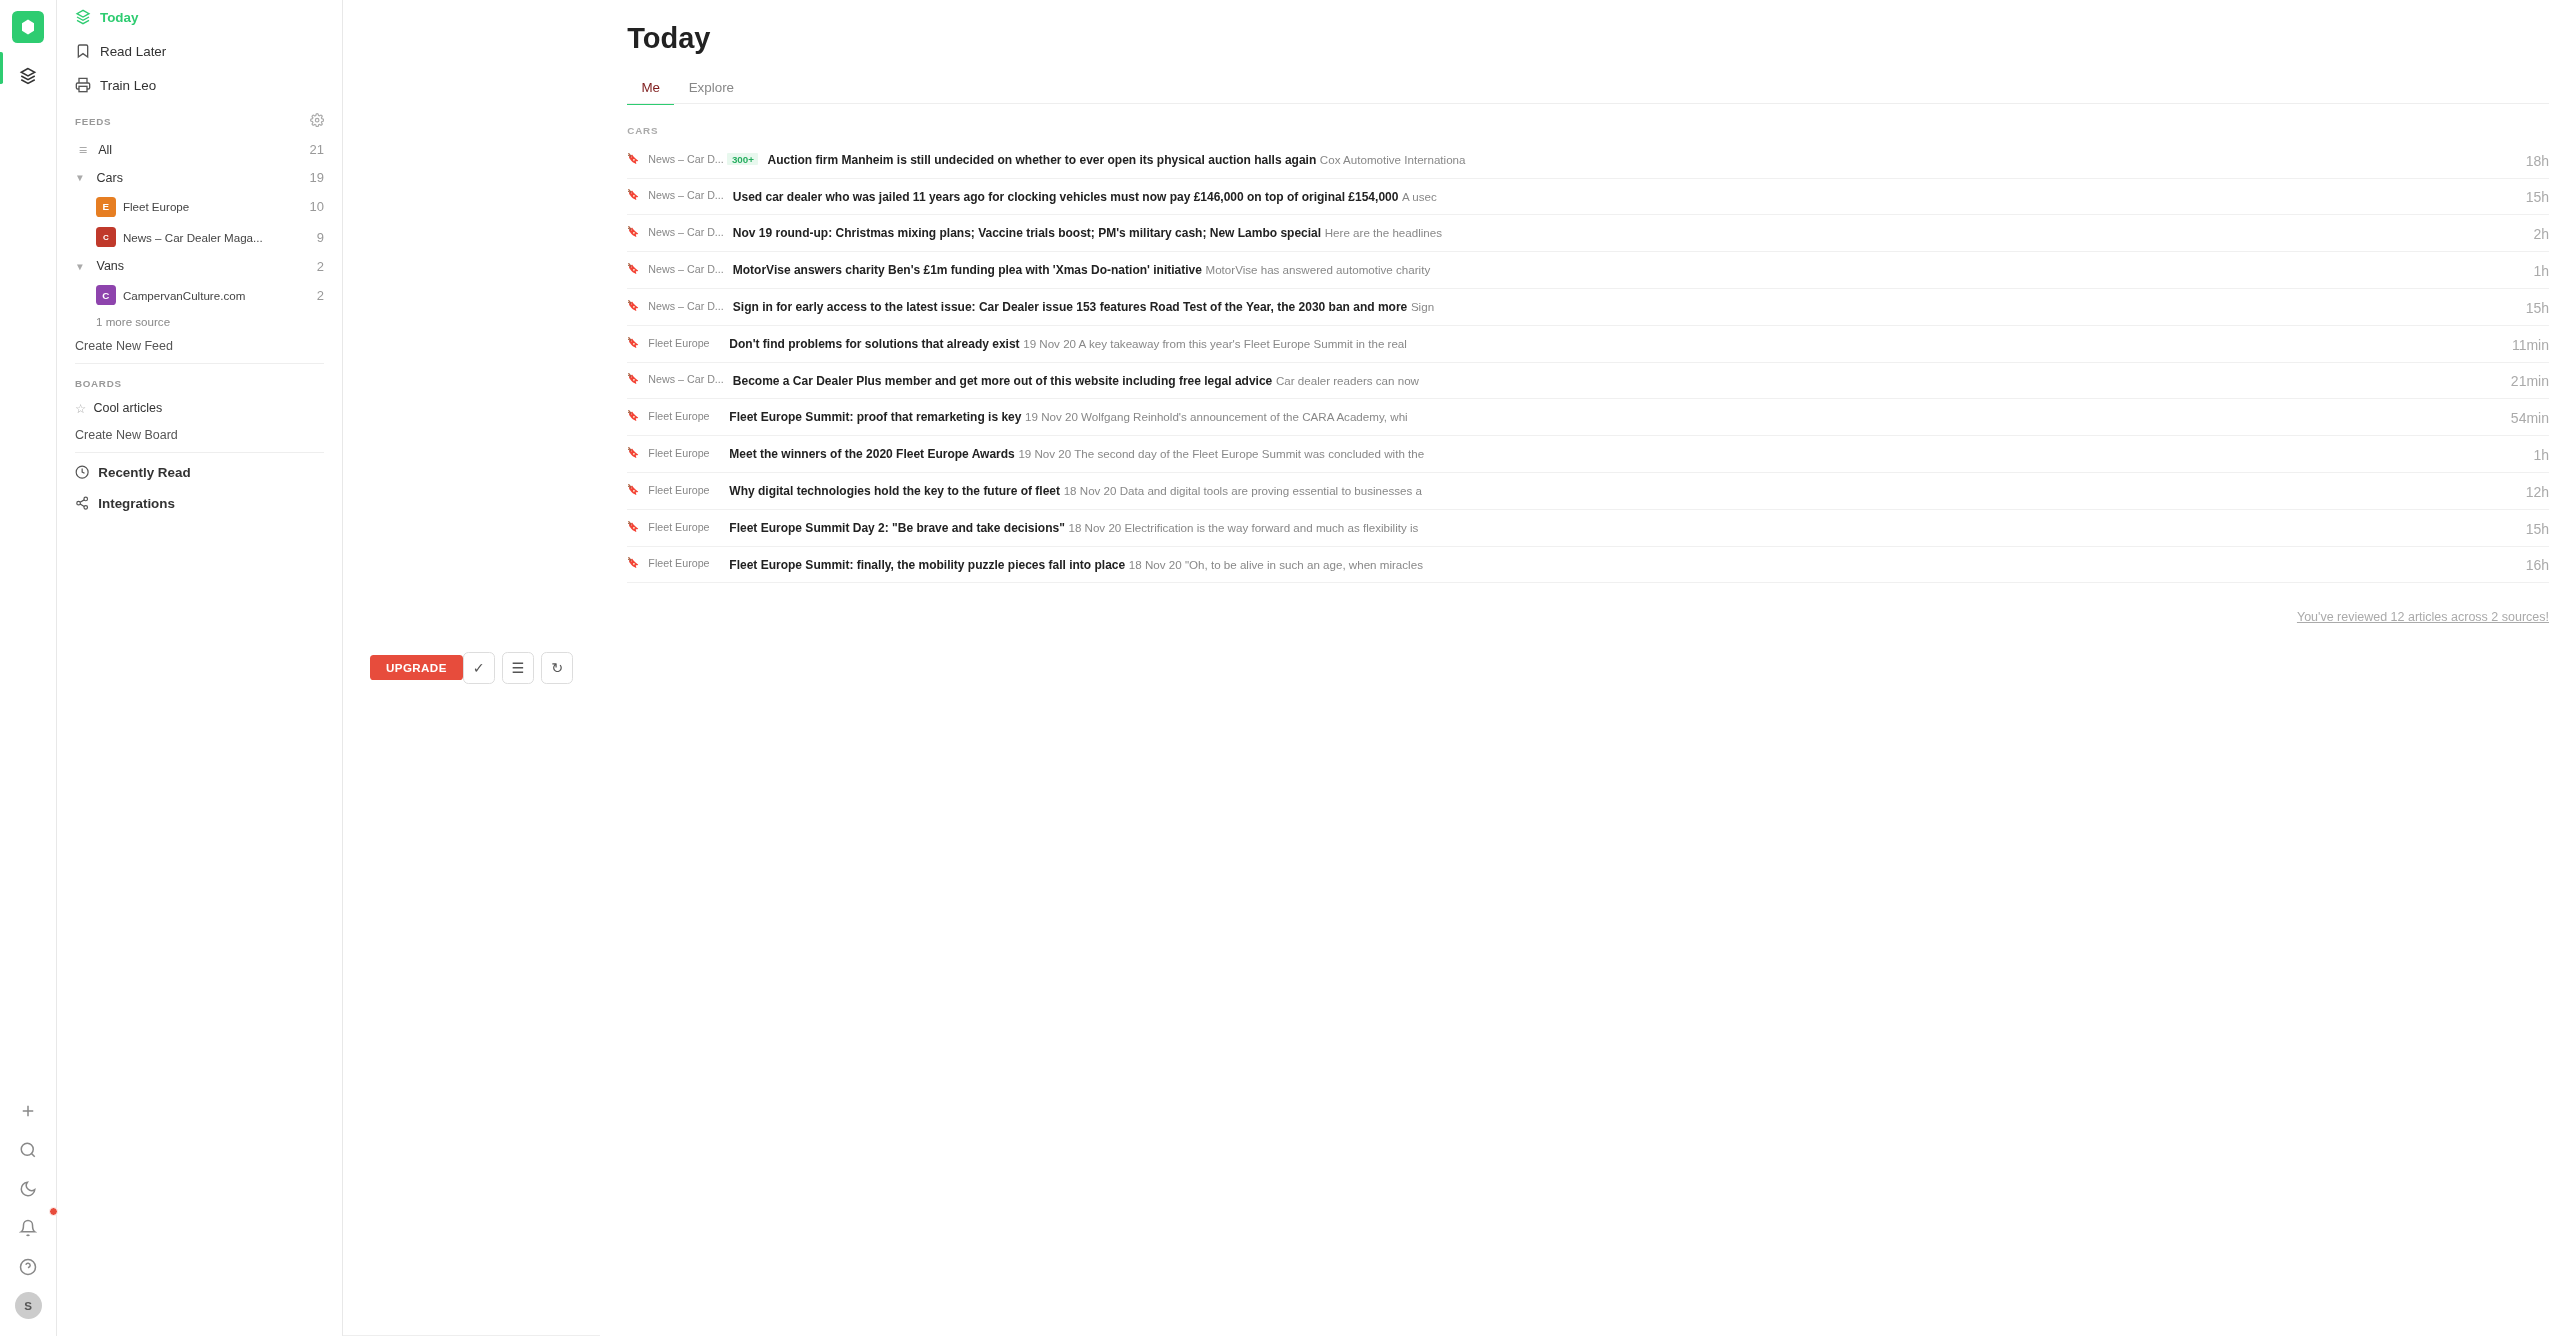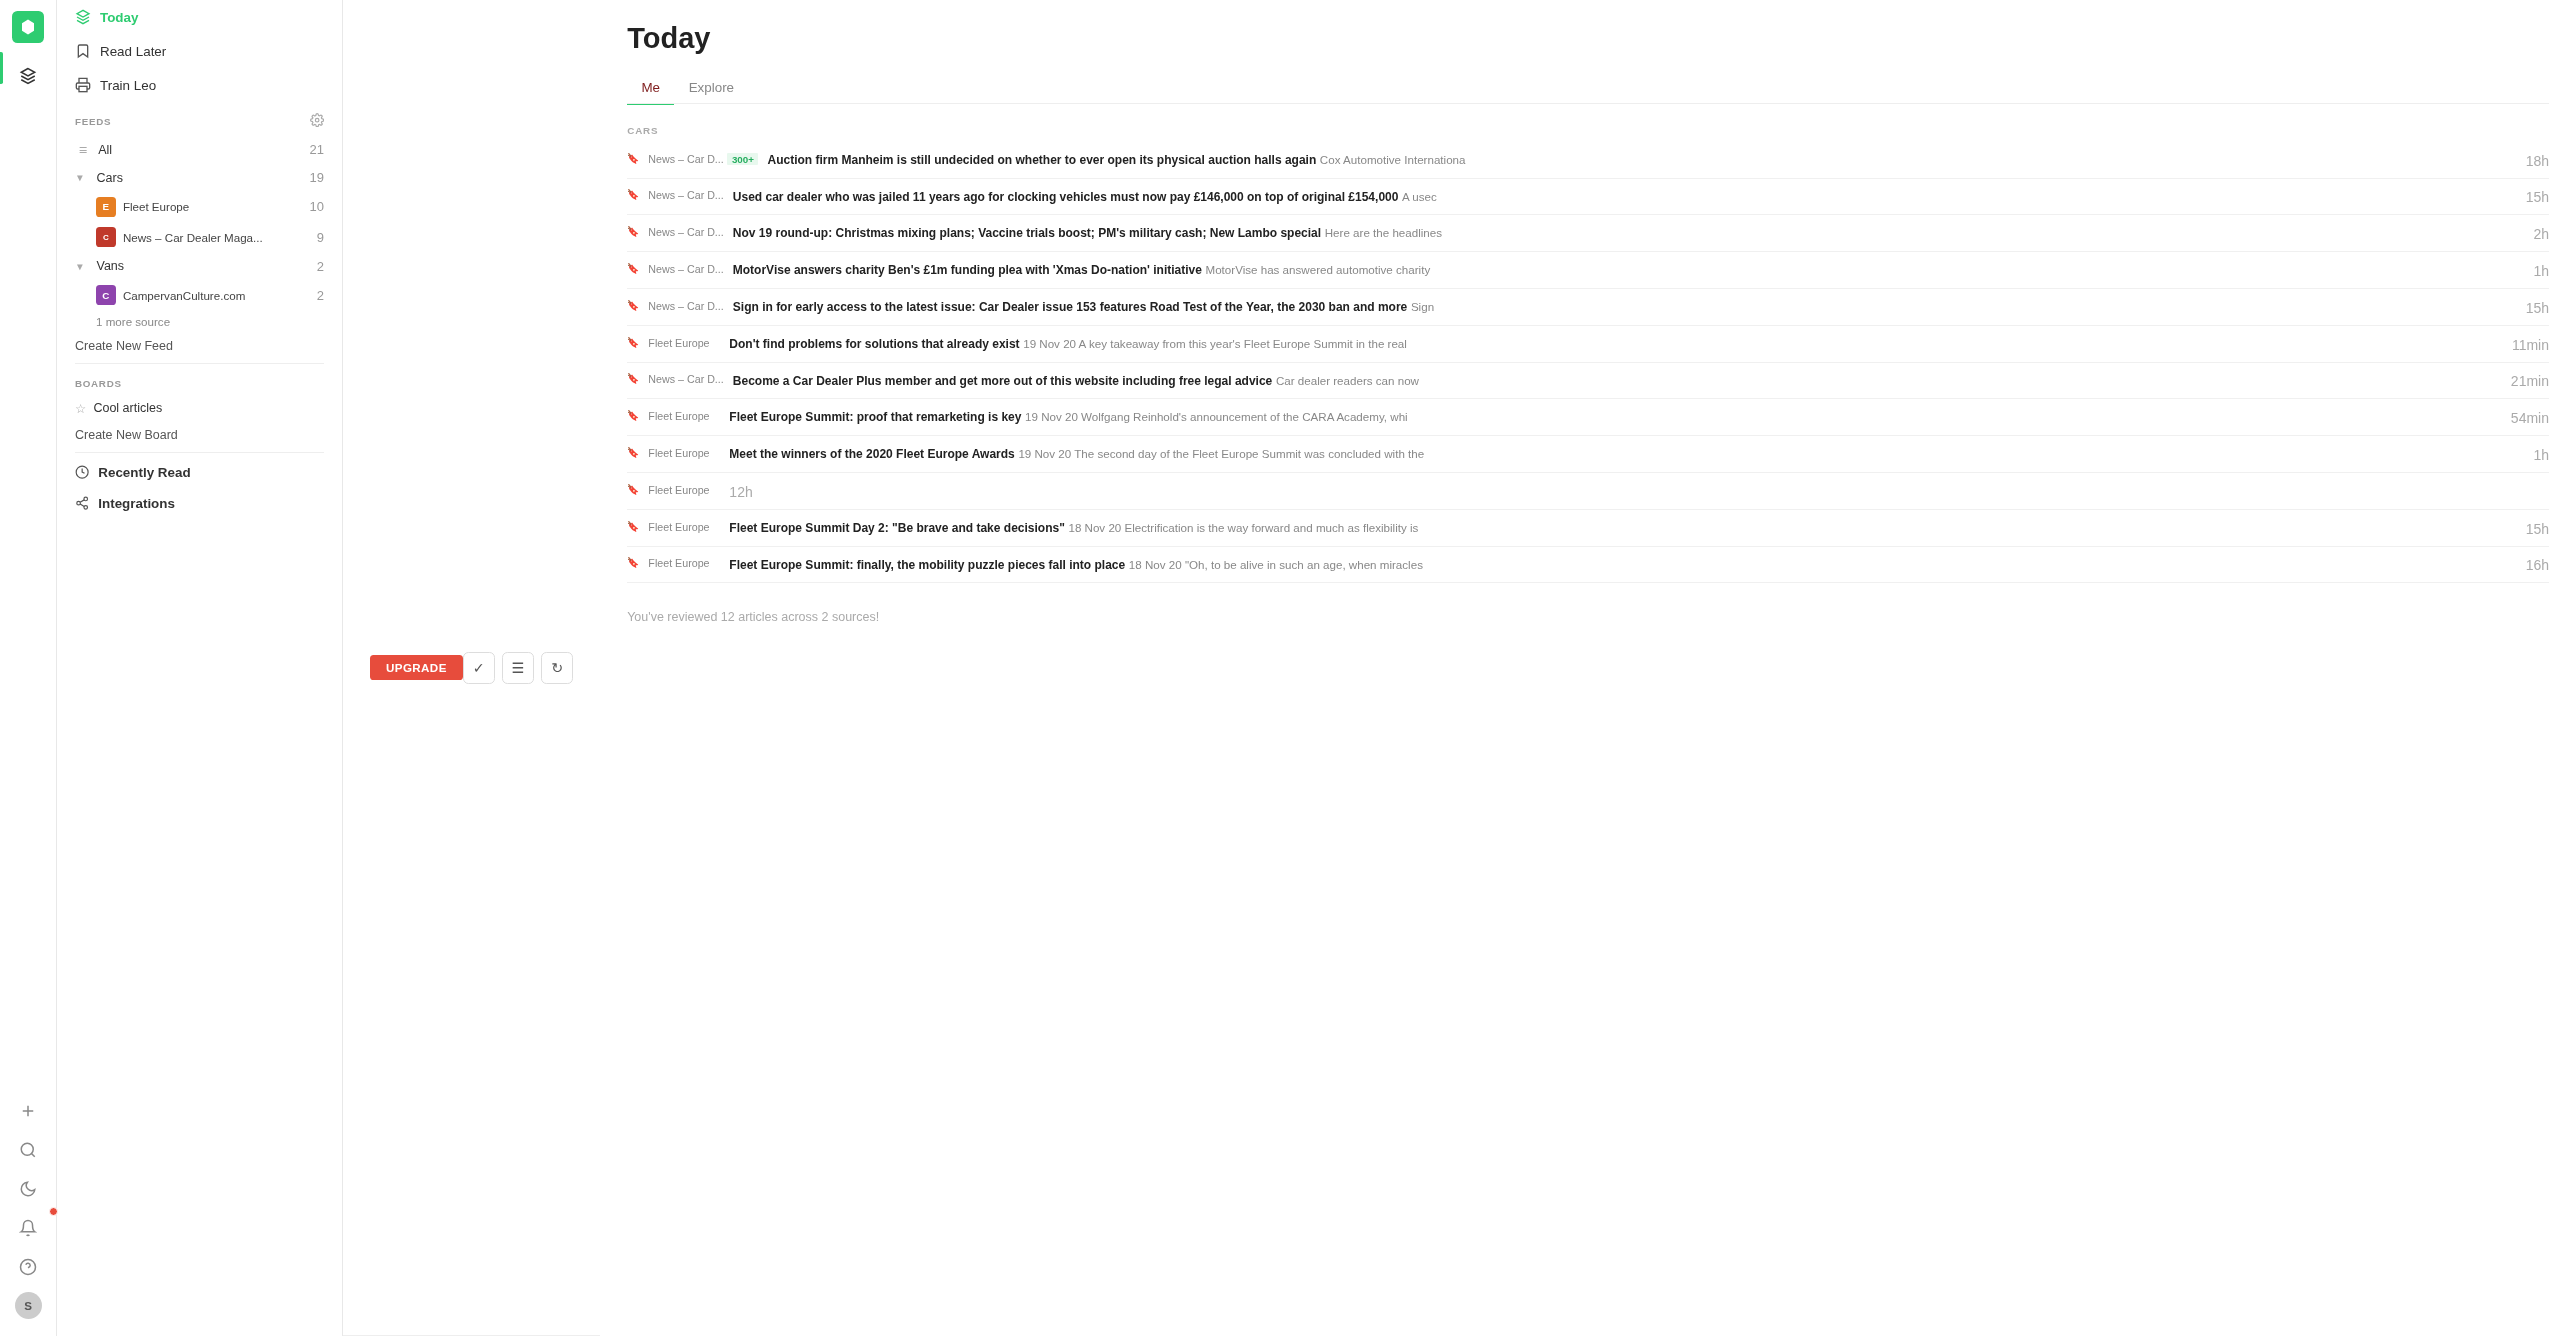--- a/index.html
+++ b/index.html
@@ -213,22 +213,23 @@
       font-size: 11.6px; color: #888;
       display: inline;
       margin-left: 3.6px;
     }
     .article-time {
       font-size: 14px; color: #aaa;
       flex-shrink: 0; padding-top: 1.8px;
     }
 
     .reviewed-text {
-      text-align: left; color: #aaa; font-size: 12.5px;
+      text-align: right; color: #aaa; font-size: 12.5px;
       padding: 27px 0 9px;
+      text-decoration: underline;
     }
 
     .divider { border: none; border-top: 0.9px solid #eee; margin: 3.6px 18px; }
   </style>
 </head>
 <body>
 
 <div class="icon-bar">
   <div class="logo">
     <svg viewBox="0 0 24 24" xmlns="http://www.w3.org/2000/svg">
@@ -462,20 +463,21 @@
         </div>
         <div class="article-row">
           <span class="bookmark-icon" style="font-size: 9.8px; color: rgb(204, 204, 204);">🔖</span>
           <span class="article-source">Fleet Europe</span>
           <div class="article-content"><span class="article-title">Meet the winners of the 2020 Fleet Europe Awards</span><span class="article-excerpt">19 Nov 20  The second day of the Fleet Europe Summit was concluded with the</span></div>
           <span class="article-time">1h</span>
         </div>
         <div class="article-row">
           <span class="bookmark-icon" style="font-size: 9.8px; color: rgb(204, 204, 204);">🔖</span>
           <span class="article-source">Fleet Europe</span>
+          <div class="article-content"><span class="article-title">Why digital technologies hold the key to the future of fleet</span><span class="article-excerpt">18 Nov 20  Data and digital tools are proving essential to businesses a</span></div>
           <span class="article-time">12h</span>
         </div>
         <div class="article-row">
           <span class="bookmark-icon" style="font-size: 9.8px; color: rgb(204, 204, 204);">🔖</span>
           <span class="article-source">Fleet Europe</span>
           <div class="article-content"><span class="article-title">Fleet Europe Summit Day 2: "Be brave and take decisions"</span><span class="article-excerpt">18 Nov 20  Electrification is the way forward and much as flexibility is</span></div>
           <span class="article-time">15h</span>
         </div>
         <div class="article-row">
           <span class="bookmark-icon" style="font-size: 9.8px; color: rgb(204, 204, 204);">🔖</span>

